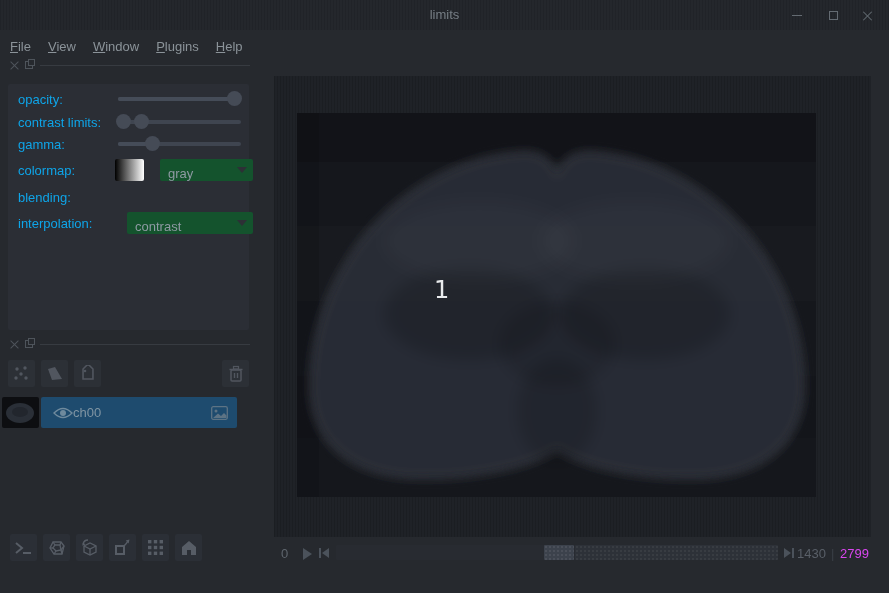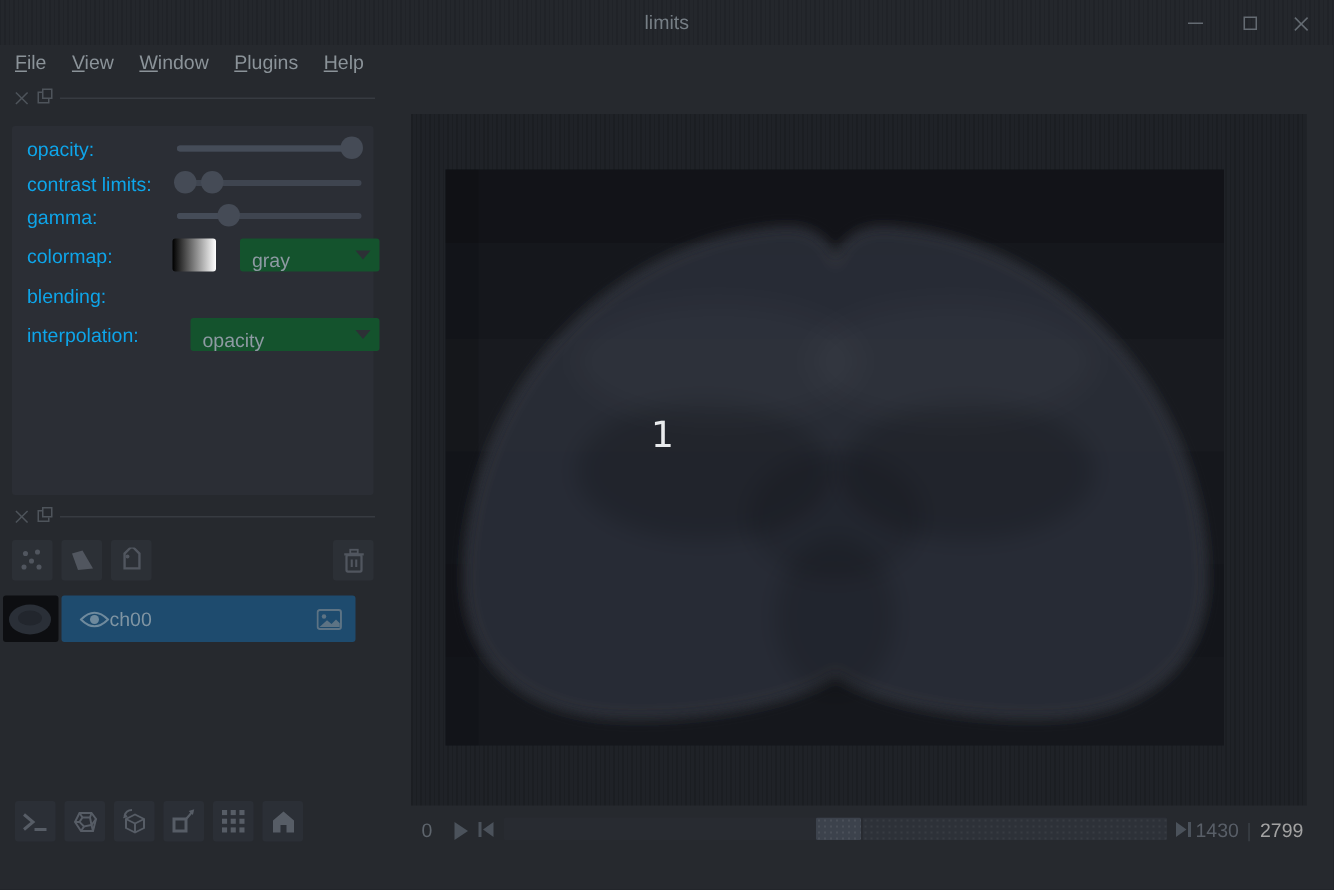--- a/index.html
+++ b/index.html
@@ -34,21 +34,21 @@
   #btn-min .bar { width:10px; height:1px; background:#646b72; }
   #btn-max .box { width:9px; height:9px; border:1px solid #646b72; }
   .xg { position:relative; width:9px; height:9px; }
   .xg:before, .xg:after { content:""; position:absolute; left:4px; top:-1px; width:1px; height:12px; background:#646b72; }
   .xg:before { transform:rotate(45deg); }
   .xg:after { transform:rotate(-45deg); }
 
   
   #menubar {
     position:absolute; left:0; top:30px; width:852px; height:28px;
-    background:#26292e; display:flex; align-items:flex-start; padding-left:10px; gap:0;
+    background:#26292e; display:flex; align-items:flex-end; padding-left:10px; gap:0;
   }
   .menu-item {
     font-size:13px; color:#8b9399; padding:4px 11px 4px 0; margin-right:6px; cursor:default;
     display:inline-block;
   }
   .menu-item::first-letter { text-decoration:underline; }
 
   
   .dock-header { position:absolute; left:8px; width:242px; height:12px; }
   .dock-x { position:absolute; left:2px; top:1px; width:9px; height:9px; }
@@ -129,21 +129,21 @@
   #dim-after {
     position:absolute; right:0; top:0; bottom:0; background:#2d3138; border-radius:1px;
     background-image:radial-gradient(rgba(255,255,255,0.05) 1px, transparent 1px); background-size:4px 4px;
   }
   #dim-handle {
     position:absolute; top:0; bottom:0; width:30px; background:#3c424c; border-radius:1px;
     background-image:radial-gradient(rgba(255,255,255,0.07) 1px, transparent 1px); background-size:4px 4px;
   }
   #dim-current { position:absolute; left:523px; top:3px; color:#595f68; }
   #dim-sep { position:absolute; left:557px; top:3px; color:#3a3f46; }
-  #dim-total { position:absolute; left:566px; top:3px; color:#a3a3a3; }
+  #dim-total { position:absolute; left:566px; top:3px; color:#d946ef; }
 
   svg { display:block; }
 </style>
 </head>
 <body>
 
 <div id="titlebar">
   <div id="window-title">limits</div>
   <div class="win-btn" id="btn-min">
       <div class="bar"></div>
@@ -194,21 +194,21 @@
   <div id="colormap-swatch"></div>
   <div class="dropdown" style="left:140px; top:75px; width:93px;">
     <span>gray</span>
     <div class="dd-arrow"></div>
   </div>
 
   <span class="lc-label" style="top:106px;">blending:</span>
 
   <span class="lc-label" style="top:132px;">interpolation:</span>
   <div class="dropdown" style="left:107px; top:128px; width:126px;">
-    <span>opacity</span>
+    <span>contrast</span>
     <div class="dd-arrow"></div>
   </div>
 </div>
 
 <div class="dock-header" style="top:339px;">
   <div class="dock-x"></div>
   <div class="dock-float"></div>
   <div class="dock-line"></div>
 </div>
 

